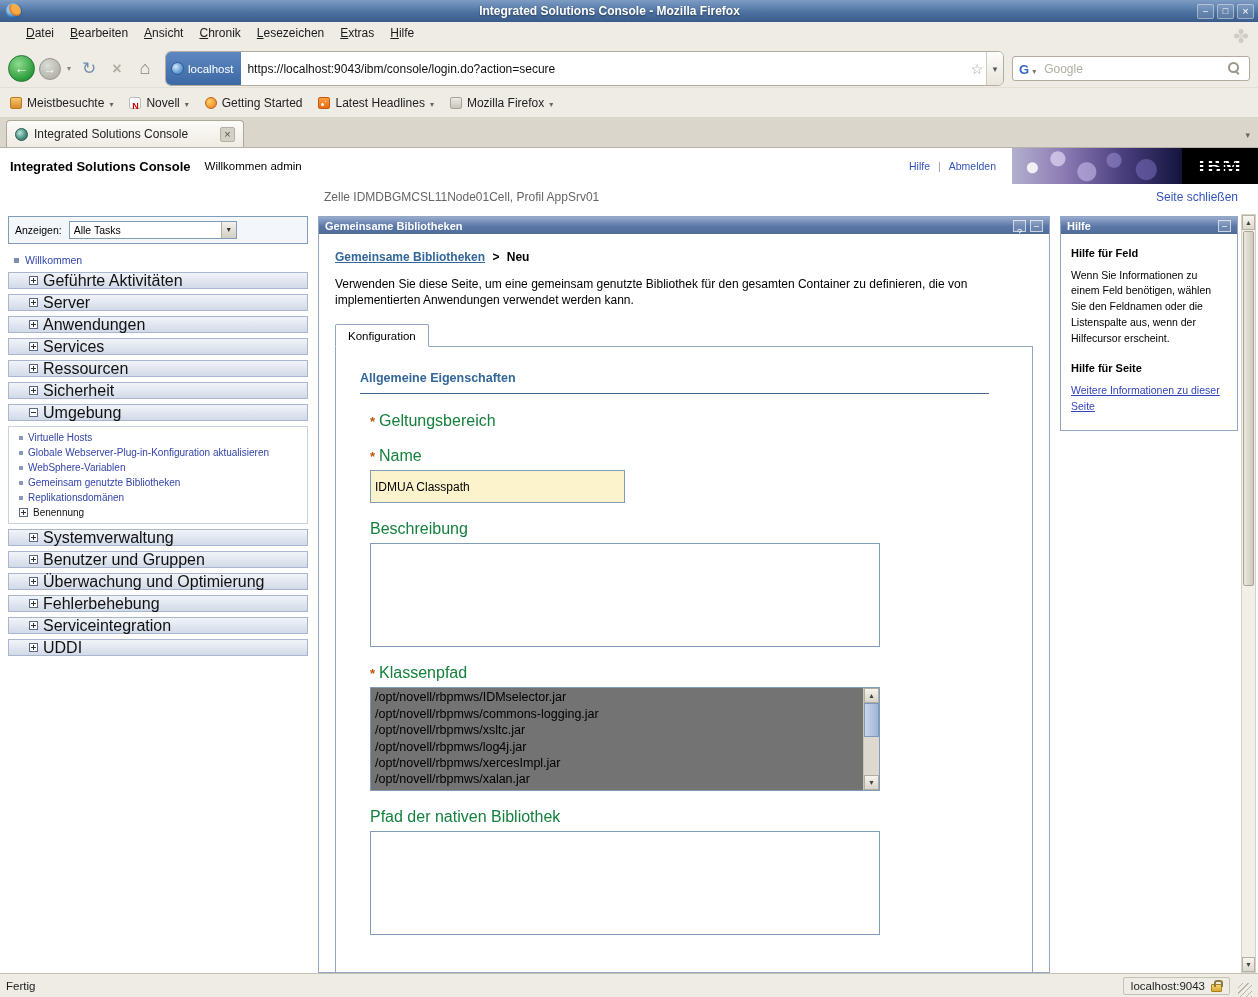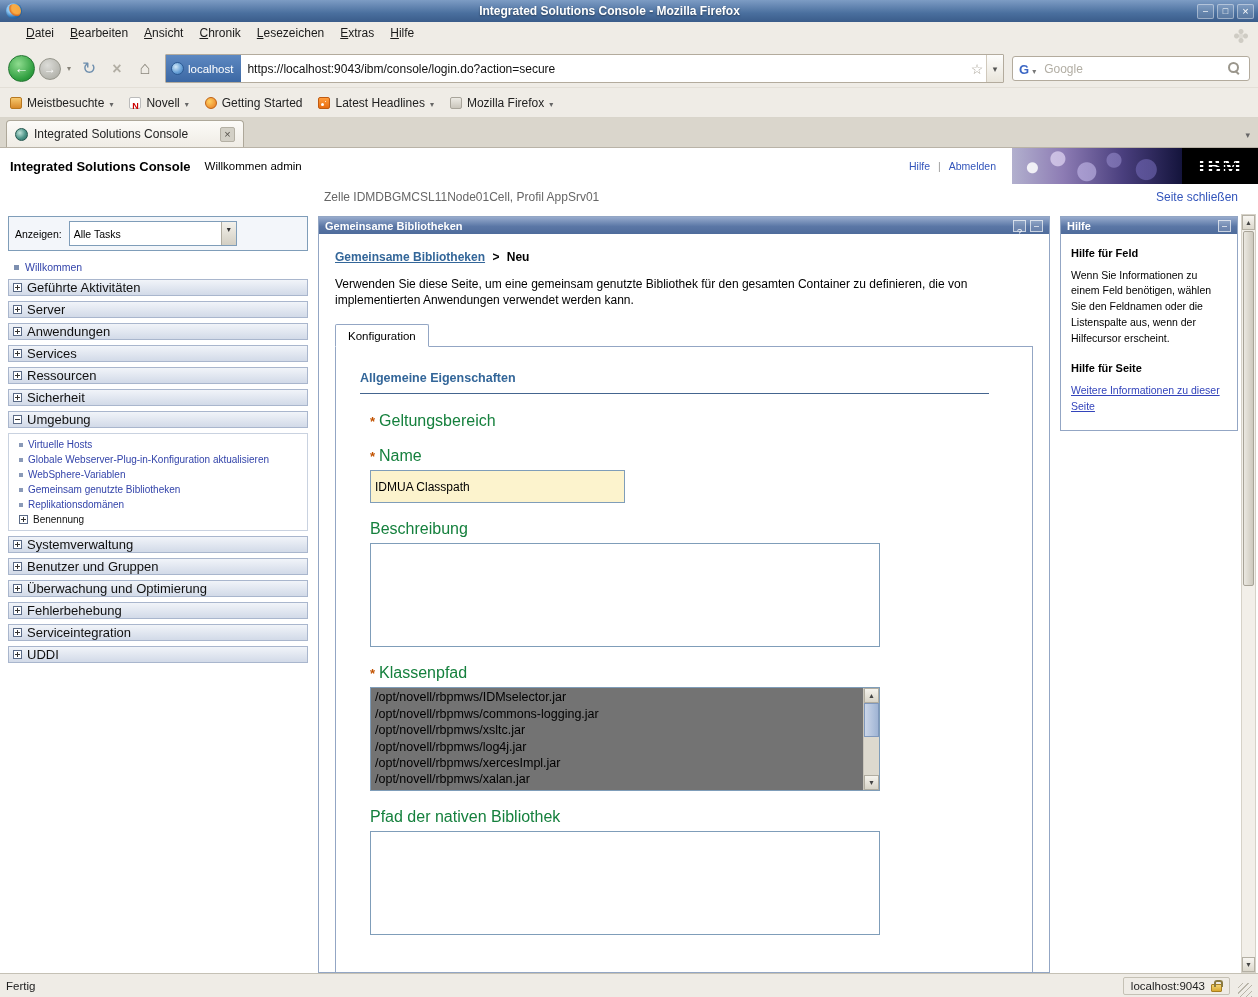--- a/index.html
+++ b/index.html
@@ -34,21 +34,21 @@
   .back-btn { width:27px; height:27px; border-radius:50%; background:radial-gradient(circle at 38% 32%,#8fdc8f,#2f9e3f 68%,#1e7a2e); border:1px solid #237632; flex:none; }
   .back-btn::after { content:'←'; display:block; text-align:center; line-height:25px; font-size:14px; font-weight:bold; color:#fff; }
   .fwd-btn { width:22px; height:22px; border-radius:50%; background:radial-gradient(circle at 38% 32%,#dcdcd8,#a6a69e); border:1px solid #96968c; flex:none; }
   .fwd-btn::after { content:'→'; display:block; text-align:center; line-height:20px; font-size:12px; color:#fff; }
   .nav-caret { font-size:8px; color:#88847a; padding:0 2px; }
   .nav-caret::after { content:'▾'; }
   .icon-btn { width:24px; height:24px; display:flex; align-items:center; justify-content:center; flex:none; }
   .reload-btn::after { content:'↻'; color:#6f8fae; font-size:17px; }
   .stop-btn::after { content:'×'; color:#b2aea4; font-size:16px; font-weight:bold; }
   .home-btn::after { content:'⌂'; color:#8a867c; font-size:18px; }
-  .urlbar { flex:1; height:29px; background:#fff; border:1px solid #b3ab9d; border-radius:1px; display:flex; align-items:center; overflow:hidden; margin:16px 4px; }
+  .urlbar { flex:1; height:35px; background:#fff; border:1px solid #b3ab9d; border-radius:6px; display:flex; align-items:center; overflow:hidden; margin:16px 4px; }
   .site-chip { height:100%; background:linear-gradient(#5d88c1,#3c68a4); color:#fff; display:flex; align-items:center; gap:4px; padding:0 8px 0 5px; font-size:11.5px; flex:none; }
   .globe-icon { width:13px; height:13px; border-radius:50%; background:radial-gradient(circle at 35% 35%,#d2e8f8,#6aa2d8 55%,#3a72b0); border:1px solid #2c5a94; flex:none; }
   .url-text { flex:1; font-size:12px; color:#111; padding:0 6px; white-space:nowrap; overflow:hidden; }
   .star-btn { width:18px; flex:none; text-align:center; }
   .star-btn::after { content:'☆'; color:#a8a296; font-size:14px; }
   .url-drop { width:17px; height:100%; border-left:1px solid #d0c9bc; background:linear-gradient(#fdfdfc,#e9e5db); display:flex; align-items:center; justify-content:center; flex:none; }
   .url-drop::after { content:'▾'; font-size:9px; color:#555; }
   .searchbar { width:238px; height:25px; background:#fff; border:1px solid #b3ab9d; border-radius:3px; display:flex; align-items:center; flex:none; }
   .g-chip { display:flex; align-items:center; padding:0 3px 0 6px; gap:3px; flex:none; }
   .g-icon::after { content:'G'; font-weight:bold; color:#3a66c4; font-size:13px; }
@@ -105,26 +105,26 @@
   .ctx-text { color:#666; font-size:12px; }
   .ctx-close { color:#3355bb; font-size:12px; cursor:pointer; }
 
   
   .page-body { flex:1; min-height:0; display:flex; align-items:flex-start; background:#fff; padding:6px 20px 0 8px; position:relative; }
 
   
   .sidebar { width:300px; flex:none; }
   .filter-box { border:1px solid #7f9db9; background:#f3f6fa; padding:4px 6px; display:flex; align-items:center; gap:7px; margin-bottom:9px; }
   .filter-label { font-size:10.5px; color:#000; }
-  .select { width:168px; height:25px; border:1px solid #7f9db9; background:#fff; display:flex; align-items:center; }
+  .select { width:168px; height:18px; border:1px solid #7f9db9; background:#fff; display:flex; align-items:center; }
   .select-value { flex:1; font-size:10.5px; padding:0 4px; white-space:nowrap; overflow:hidden; }
   .select-btn { width:15px; height:100%; background:linear-gradient(#f3f1eb,#d3cfc3); border-left:1px solid #b0aca0; position:relative; flex:none; }
   .select-btn::after { content:'▾'; position:absolute; inset:0; text-align:center; line-height:15px; font-size:8px; color:#333; }
   .tree { display:flex; flex-direction:column; gap:5px; }
-  .tbar { height:17px; background:linear-gradient(#f1f4f9,#d2dae8); border:1px solid #a9b6cd; display:flex; align-items:center; gap:5px; padding:0 4px; font-size:13px; color:#111; }
+  .tbar { height:17px; background:linear-gradient(#f1f4f9,#d2dae8); border:1px solid #a9b6cd; display:flex; align-items:center; gap:5px; padding:0 20px; font-size:16px; color:#111; }
   .pm { width:9px; height:9px; border:1px solid #5a6a86; background:#fff; position:relative; flex:none; }
   .pm::before { content:''; position:absolute; left:1px; right:1px; top:3px; height:1px; background:#333; }
   .pm.plus::after { content:''; position:absolute; top:1px; bottom:1px; left:3px; width:1px; background:#333; }
   .tlabel { white-space:nowrap; overflow:hidden; }
   .tlink { display:flex; align-items:center; gap:6px; padding:1px 4px 1px 6px; font-size:10.5px; }
   .bullet { width:5px; height:5px; background:#7d8fb0; flex:none; }
   .blue { color:#3344aa; }
   .tchildren { border:1px solid #c9d2e0; padding:5px 2px 5px 10px; display:flex; flex-direction:column; gap:4px; }
   .tchild { display:flex; align-items:center; gap:5px; font-size:10px; color:#3344aa; white-space:nowrap; overflow:hidden; }
   .tchild .bullet { width:4px; height:4px; background:#8a9ab8; }

